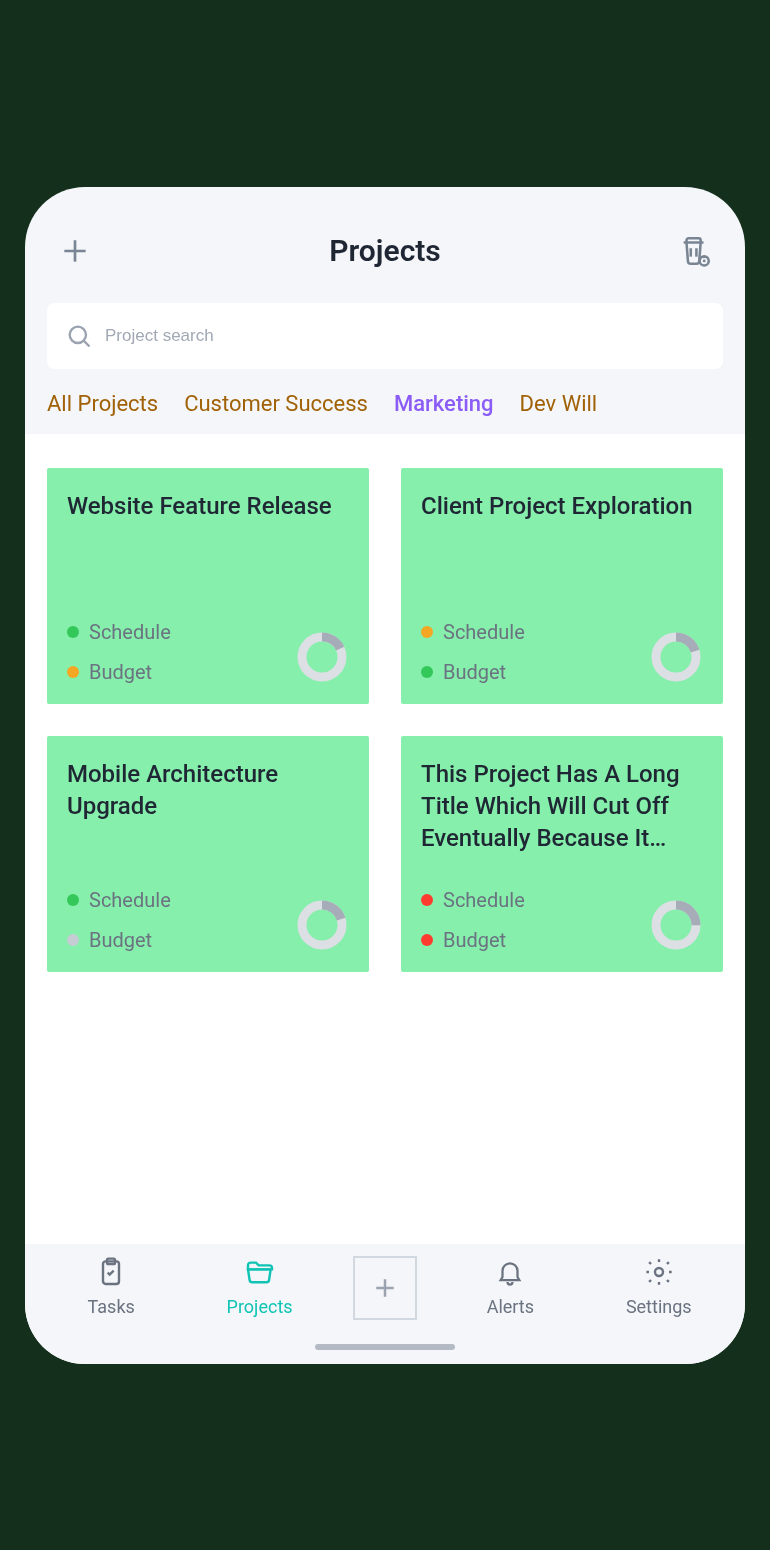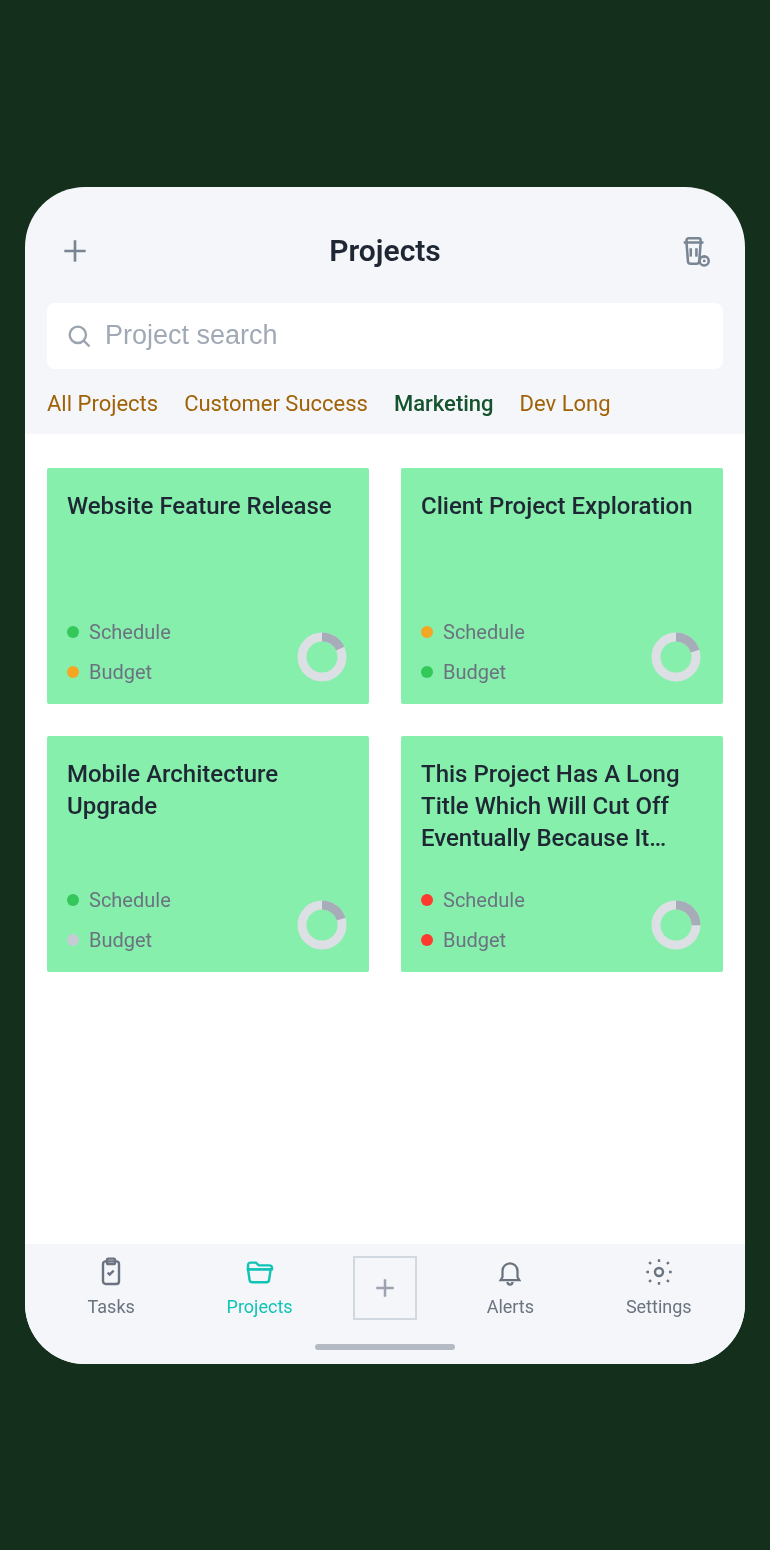--- a/index.html
+++ b/index.html
@@ -52,21 +52,21 @@
     background: #ffffff;
     border-radius: 8px;
     height: 66px;
     display: flex;
     align-items: center;
     padding: 0 18px;
   }
   .search input {
     border: none;
     outline: none;
-    font-size: 27px;
+    font-size: 17px;
     color: #1e2733;
     background: transparent;
     flex: 1;
     margin-left: 12px;
   }
   .search input::placeholder {
     color: #a0a9b5;
   }
   .tabs {
     display: flex;
@@ -74,21 +74,21 @@
     padding: 22px 22px 18px 22px;
     overflow-x: hidden;
     white-space: nowrap;
   }
   .tab {
     font-size: 22px;
     color: #a16207;
     cursor: pointer;
   }
   .tab.active {
-    color: #14532d;
+    color: #8b5cf6;
     font-weight: 500;
   }
   .content {
     flex: 1;
     background: #ffffff;
     overflow: auto;
     padding: 34px 22px;
   }
   .grid {
     display: grid;
@@ -213,21 +213,21 @@
           <line x1="21" y1="21" x2="16" y2="16"></line>
       </svg>
       <input type="text" placeholder="Project search" style="">
     </div>
   </div>
 
   <div class="tabs" id="tabs">
       <div class="tab">All Projects</div>
       <div class="tab">Customer Success</div>
       <div class="tab active">Marketing</div>
-      <div class="tab">Dev Long</div>
+      <div class="tab">Dev Will</div>
     </div>
 
   <div class="content">
     <div class="grid" id="grid">
         <div class="card">
           <div class="card-title">Website Feature Release</div>
           <div class="card-bottom">
             <div class="statuses">
               <div class="status">
                 <span class="dot" style="background: rgb(52, 199, 89);"></span>

